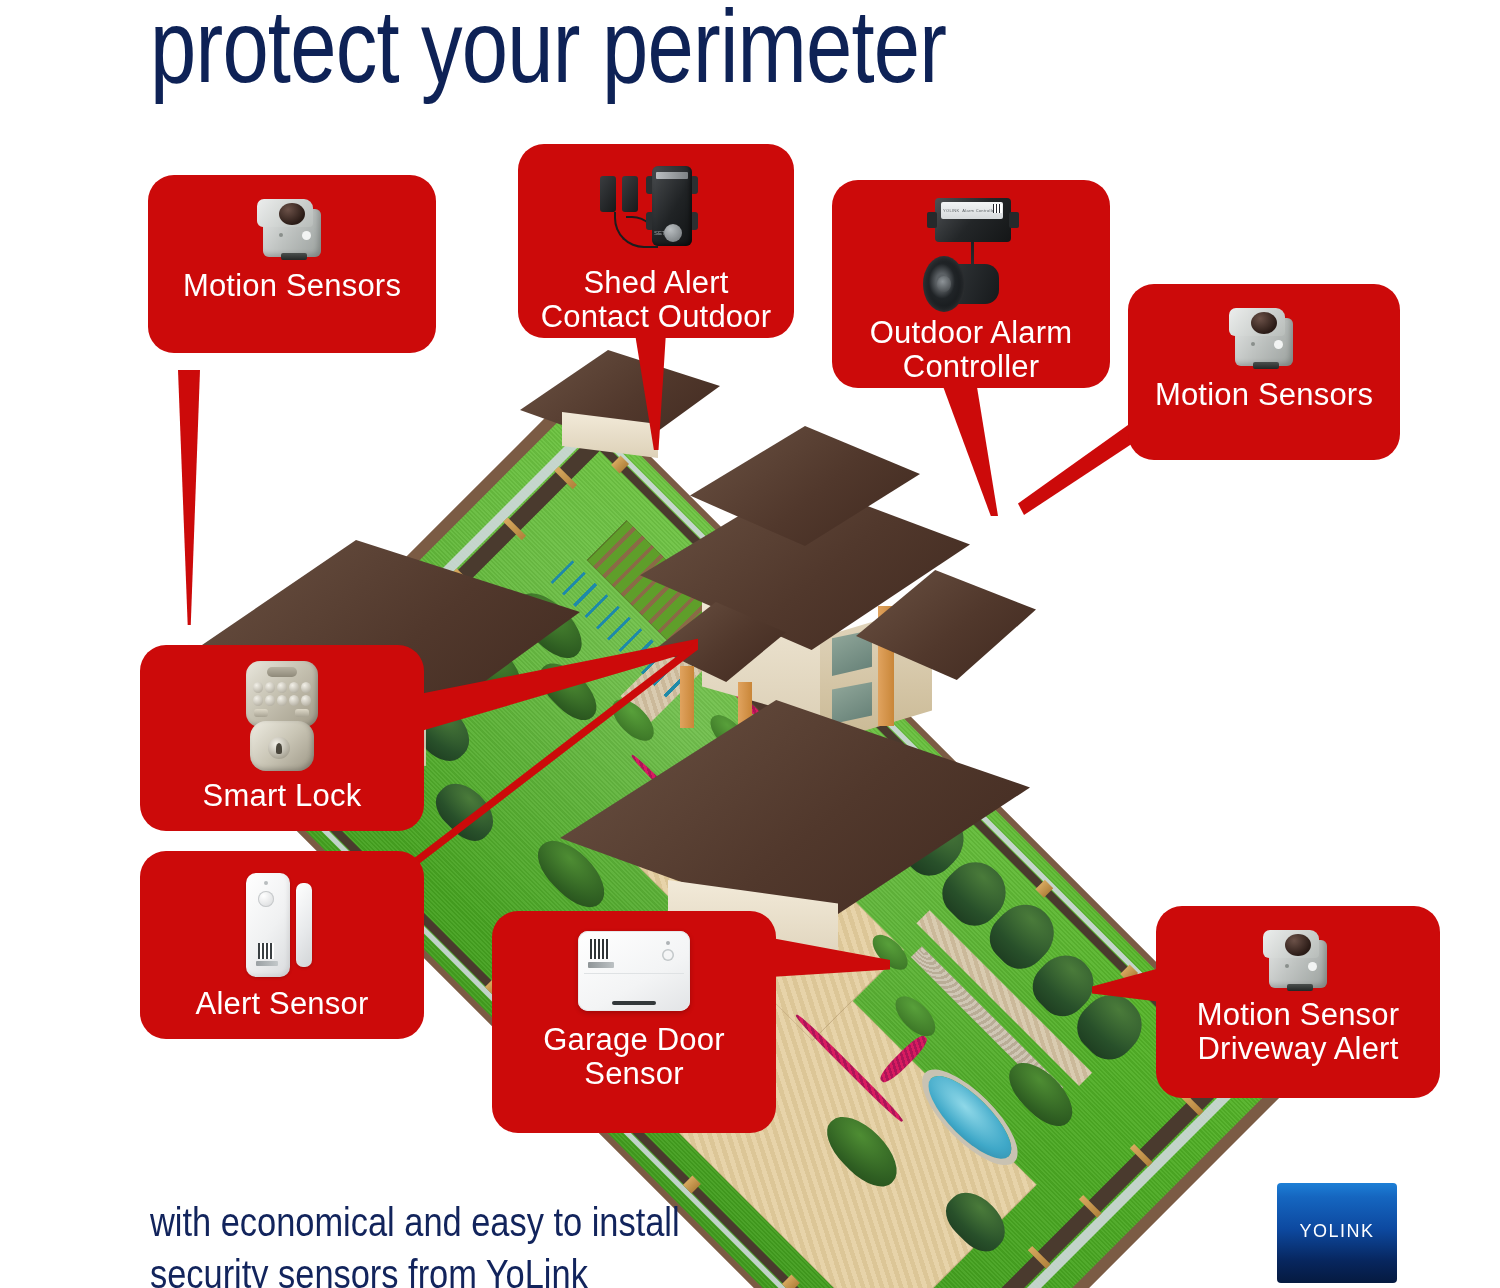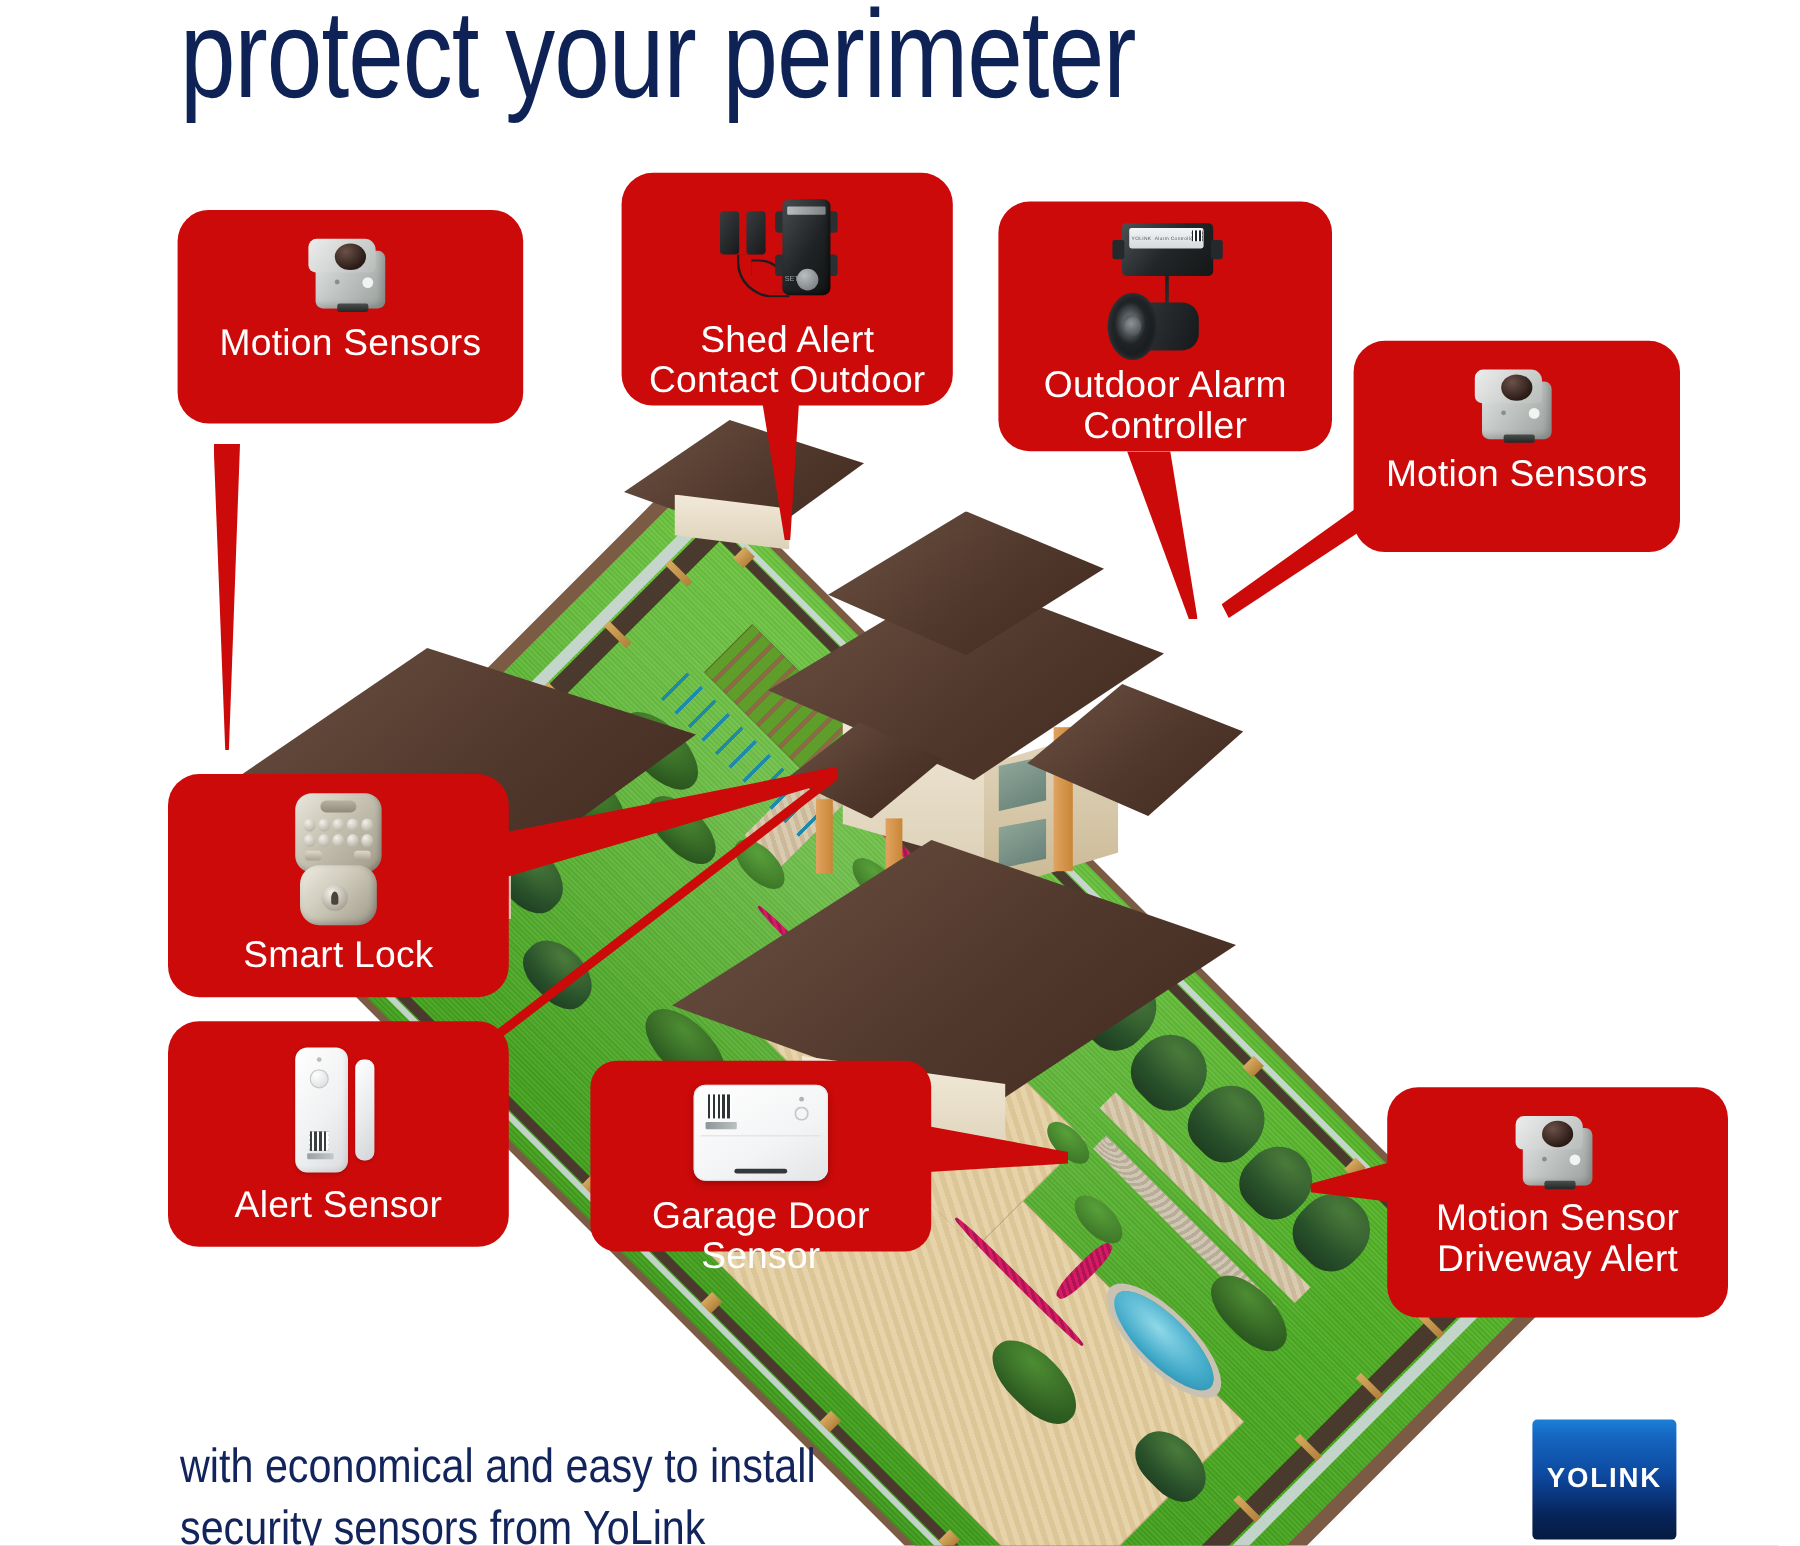--- a/index.html
+++ b/index.html
@@ -13,21 +13,21 @@
     white-space:nowrap;}
   #tagline{position:absolute;left:150px;top:1196px;width:760px;
     font-size:40px;line-height:1.30;color:#12245c;
     transform:scaleX(.86);transform-origin:left top;}
 
   
   #logo{position:absolute;left:1277px;top:1183px;width:120px;height:100px;
     border-radius:4px;
     background:linear-gradient(180deg,#1d7fd6 0%,#1566c0 14%,#0d49a0 46%,#07265e 78%,#051a40 100%);
     display:flex;align-items:center;justify-content:center;}
-  #logo span{color:#fff;font-size:23px;letter-spacing:1.5px;font-weight:700;
+  #logo span{color:#fff;font-size:18px;letter-spacing:1.5px;font-weight:400;
     transform:translateY(-2px);}
 
   
   #scene{position:absolute;left:0;top:300px;width:1500px;height:900px;}
   .plot{position:absolute;left:750px;top:120px;width:1000px;height:1000px;
     margin-left:-500px;transform:rotate(45deg) skew(0deg) scaleY(.515);
     transform-origin:center center;}
   .soil{position:absolute;inset:0;background:#7b5b44;border-radius:2px;
     box-shadow:0 0 0 0 rgba(0,0,0,0);}
   .lawn{position:absolute;left:12px;top:12px;right:12px;bottom:12px;
@@ -387,21 +387,21 @@
       <div class="cs-main"></div>
         <div class="cs-brand"></div>
       <div class="cs-btn"></div>
         <div class="cs-set">SET</div>
     </div>
   </div>
   <div class="cap">Shed Alert</div>
   <div class="cap">Contact Outdoor</div>
 </div>
 
-<div class="callout" style="left:832px;top:168px;width:278px;height:208px;text-align:center;">
+<div class="callout" style="left:832px;top:180px;width:278px;height:208px;text-align:center;">
   <div class="dev" style="margin:2px 0 0;">
     <div class="alm">
       <div class="alm-box"></div>
         <div class="alm-lbl"></div>
       <div class="alm-txt">YOLINK&nbsp;&nbsp;Alarm Controller</div>
       <div class="alm-qr"></div>
       <div class="alm-lug1"></div>
         <div class="alm-lug2"></div>
       <div class="alm-cord"></div>
       <div class="horn">
@@ -463,21 +463,21 @@
         <div class="ds-led"></div>
         <div class="ds-btn"></div>
       <div class="ds-qr"></div>
         <div class="ds-brand"></div>
         <div class="ds-mag"></div>
     </div>
   </div>
   <div class="cap">Alert Sensor</div>
 </div>
 
-<div class="callout" style="left:492px;top:884px;width:284px;height:159px;border-radius:22px;">
+<div class="callout" style="left:492px;top:911px;width:284px;height:222px;">
   <div class="dev" style="margin:6px 0 8px;">
     <div class="gd">
       <div class="gd-body"></div>
         <div class="gd-qr"></div>
         <div class="gd-brand"></div>
       <div class="gd-led"></div>
         <div class="gd-pw"></div>
         <div class="gd-split"></div>
         <div class="gd-bar"></div>
     </div>

